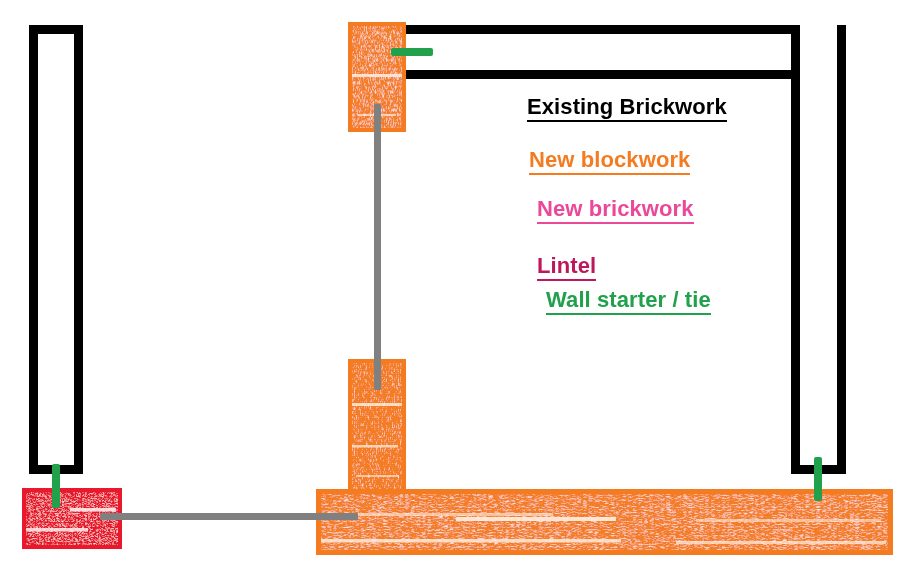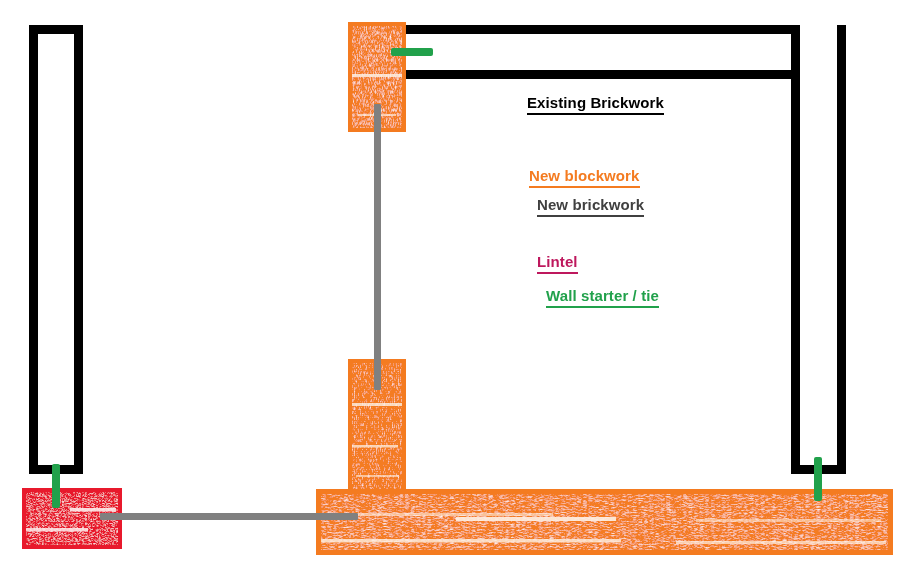--- a/index.html
+++ b/index.html
@@ -51,21 +51,21 @@
   
   #legend {
     position: absolute;
     left: 500px;
     top: 88px;
     width: 300px;
   }
   .legend-row {
     position: absolute;
     white-space: nowrap;
-    font-size: 15px;
+    font-size: 22px;
     font-weight: bold;
     letter-spacing: 0.1px;
   }
   .legend-row .txt {
     display: inline-block;
     border-bottom: 2.5px solid currentColor;
     padding-bottom: 1px;
     line-height: 1.1;
   }
 </style>
@@ -166,24 +166,24 @@
   <div class="lintel" style="left:100px; top:513px; width:258px; height:7px;"></div>
 
   <div class="tie" style="left:391px; top:48px; width:42px; height:8px;"></div>
   <div class="tie" style="left:52px; top:464px; width:8px; height:44px;"></div>
   <div class="tie" style="left:814px; top:457px; width:8px; height:44px;"></div>
 
   <div id="legend" style="left:0; top:0;">
     <div class="legend-row" style="left:527px; top:94px; color:#000000;">
       <span class="txt">Existing Brickwork</span>
     </div>
-    <div class="legend-row" style="left:529px; top:147px; color:#F47B20;margin-top:20px;">
+    <div class="legend-row" style="left:529px; top:147px; color:#F47B20;">
       <span class="txt">New blockwork</span>
     </div>
-    <div class="legend-row" style="left:537px; top:196px; color:#404040;">
+    <div class="legend-row" style="left:537px; top:196px; color:#ec4899;">
       <span class="txt">New brickwork</span>
     </div>
     <div class="legend-row" style="left:537px; top:253px; color:#be185d;">
       <span class="txt">Lintel</span>
     </div>
     <div class="legend-row" style="left:546px; top:287px; color:#21A14B;">
       <span class="txt">Wall starter / tie</span>
     </div>
   </div>
 

